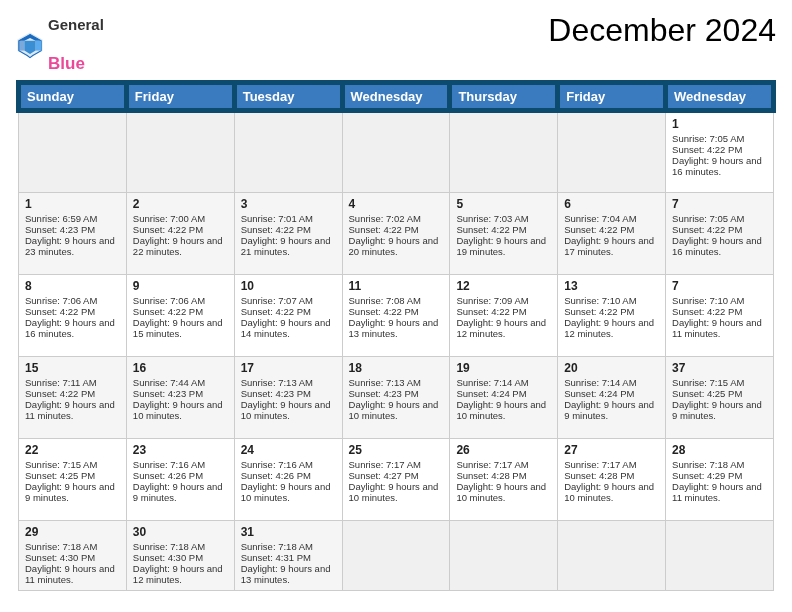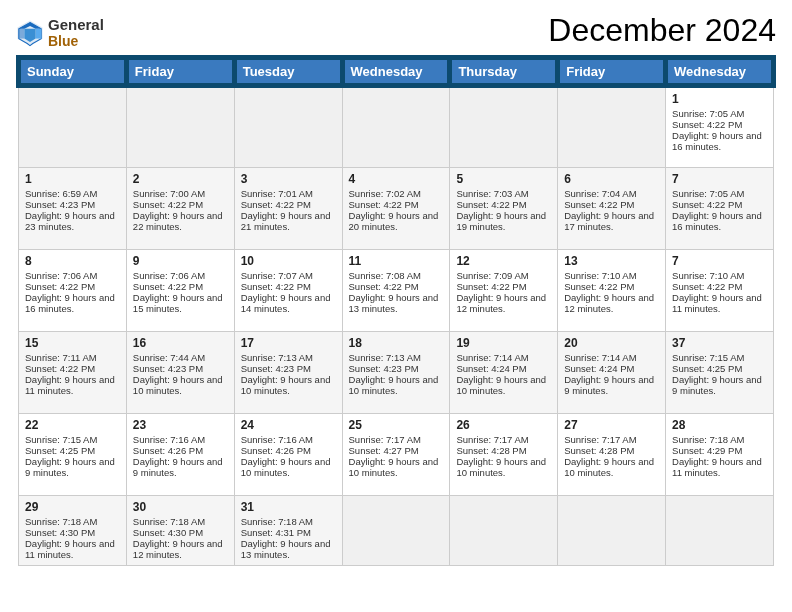--- a/index.html
+++ b/index.html
@@ -95,21 +95,21 @@
         <polygon points="20,5 36,14 36,28 24,35 20,38 16,35 4,28 4,14" fill="none" stroke="#1a6bbf" stroke-width="1.5"></polygon>
         <polygon points="20,5 36,14 28,14 20,10 12,14 4,14" fill="#1a6bbf"></polygon>
         <polygon points="28,14 36,14 36,28 28,28" fill="#5aabef"></polygon>
         <polygon points="4,14 12,14 12,28 4,28" fill="#1a6bbf" opacity="0.5"></polygon>
         <polygon points="12,14 28,14 28,28 20,33 12,28" fill="#3a8fd4"></polygon>
       </svg>
       <div>
         <div style="font-size:15px;font-weight:bold;color:#333;line-height:1.15;">
           <span style="color:#333;">General</span>
         </div>
-        <div style="font-size:14px;font-weight:bold;color:#a16207;line-height:1.15;">
+        <div style="font-size:17px;font-weight:bold;color:#ec4899;line-height:1.15;margin-top:21px;">
           Blue
         </div>
       </div>
     </div>
     <div class="title-block">
       <div class="main-title">December 2024</div>
     </div>
   </div>
 
   <table class="calendar">

